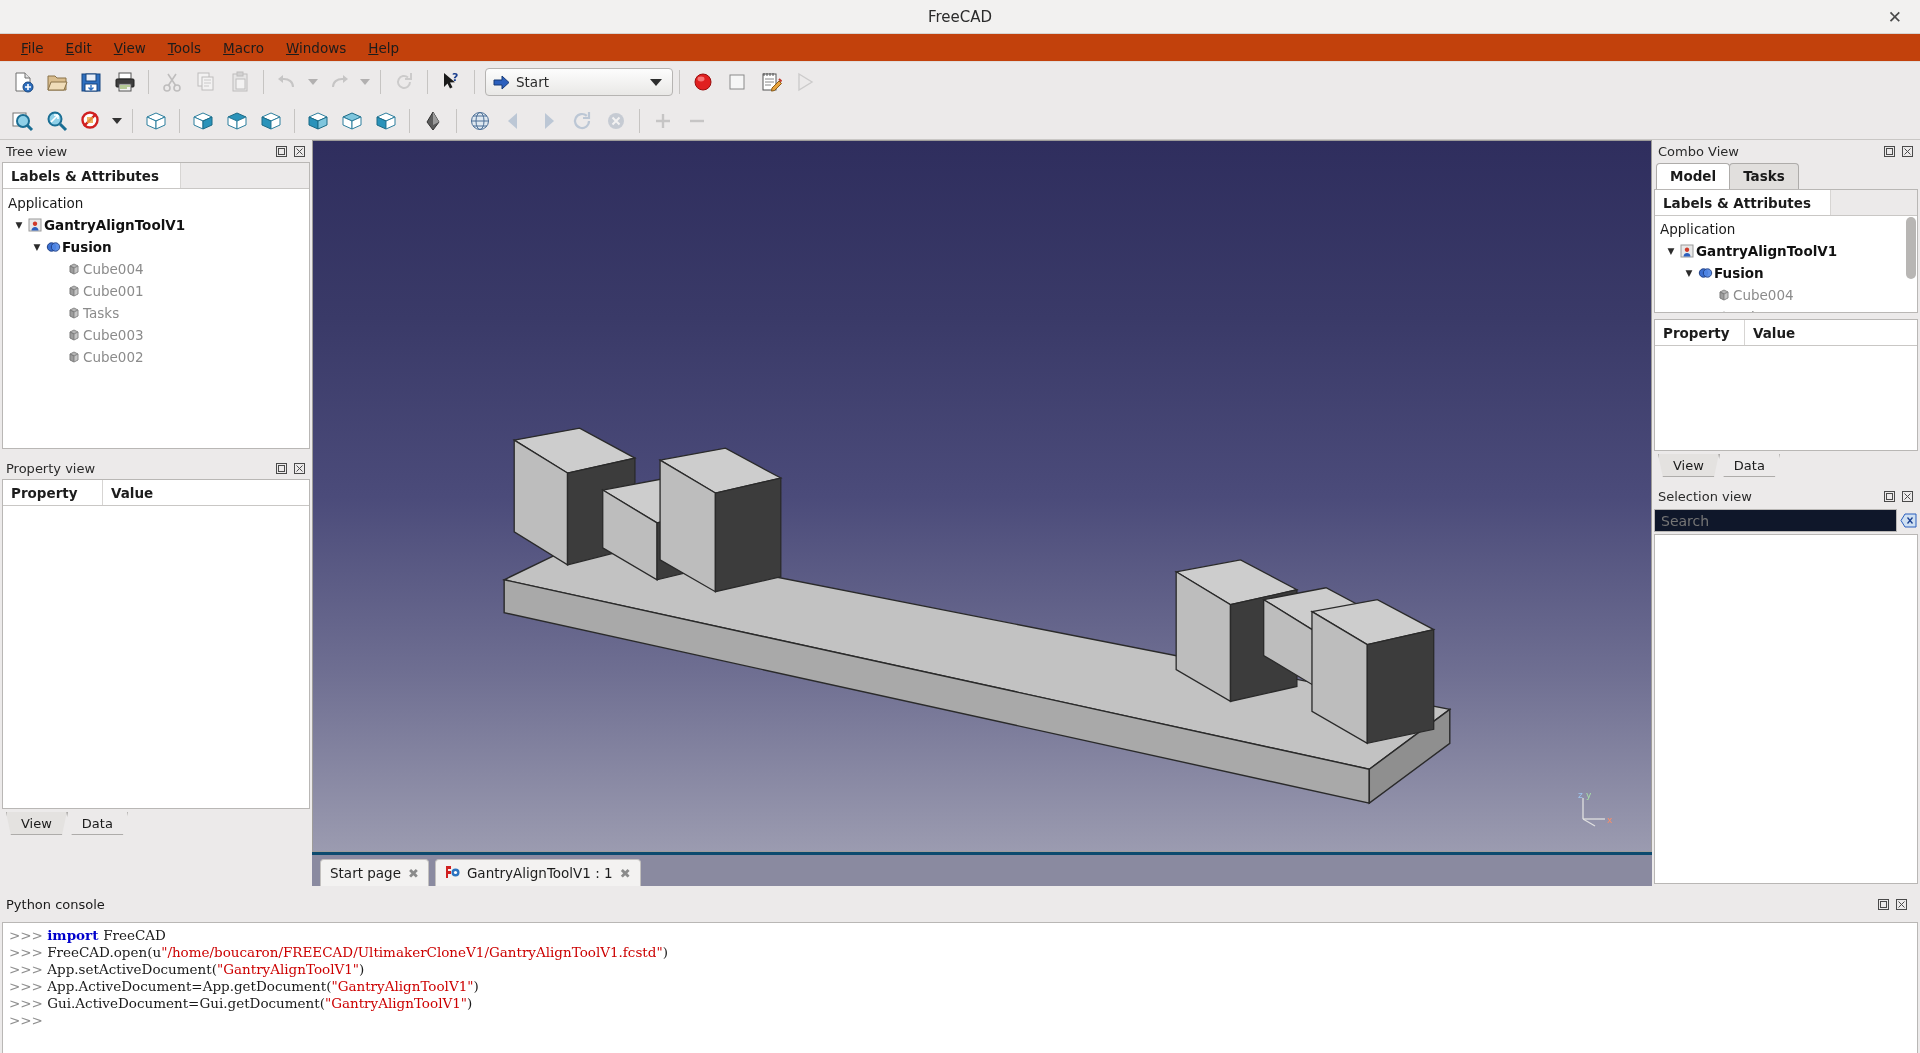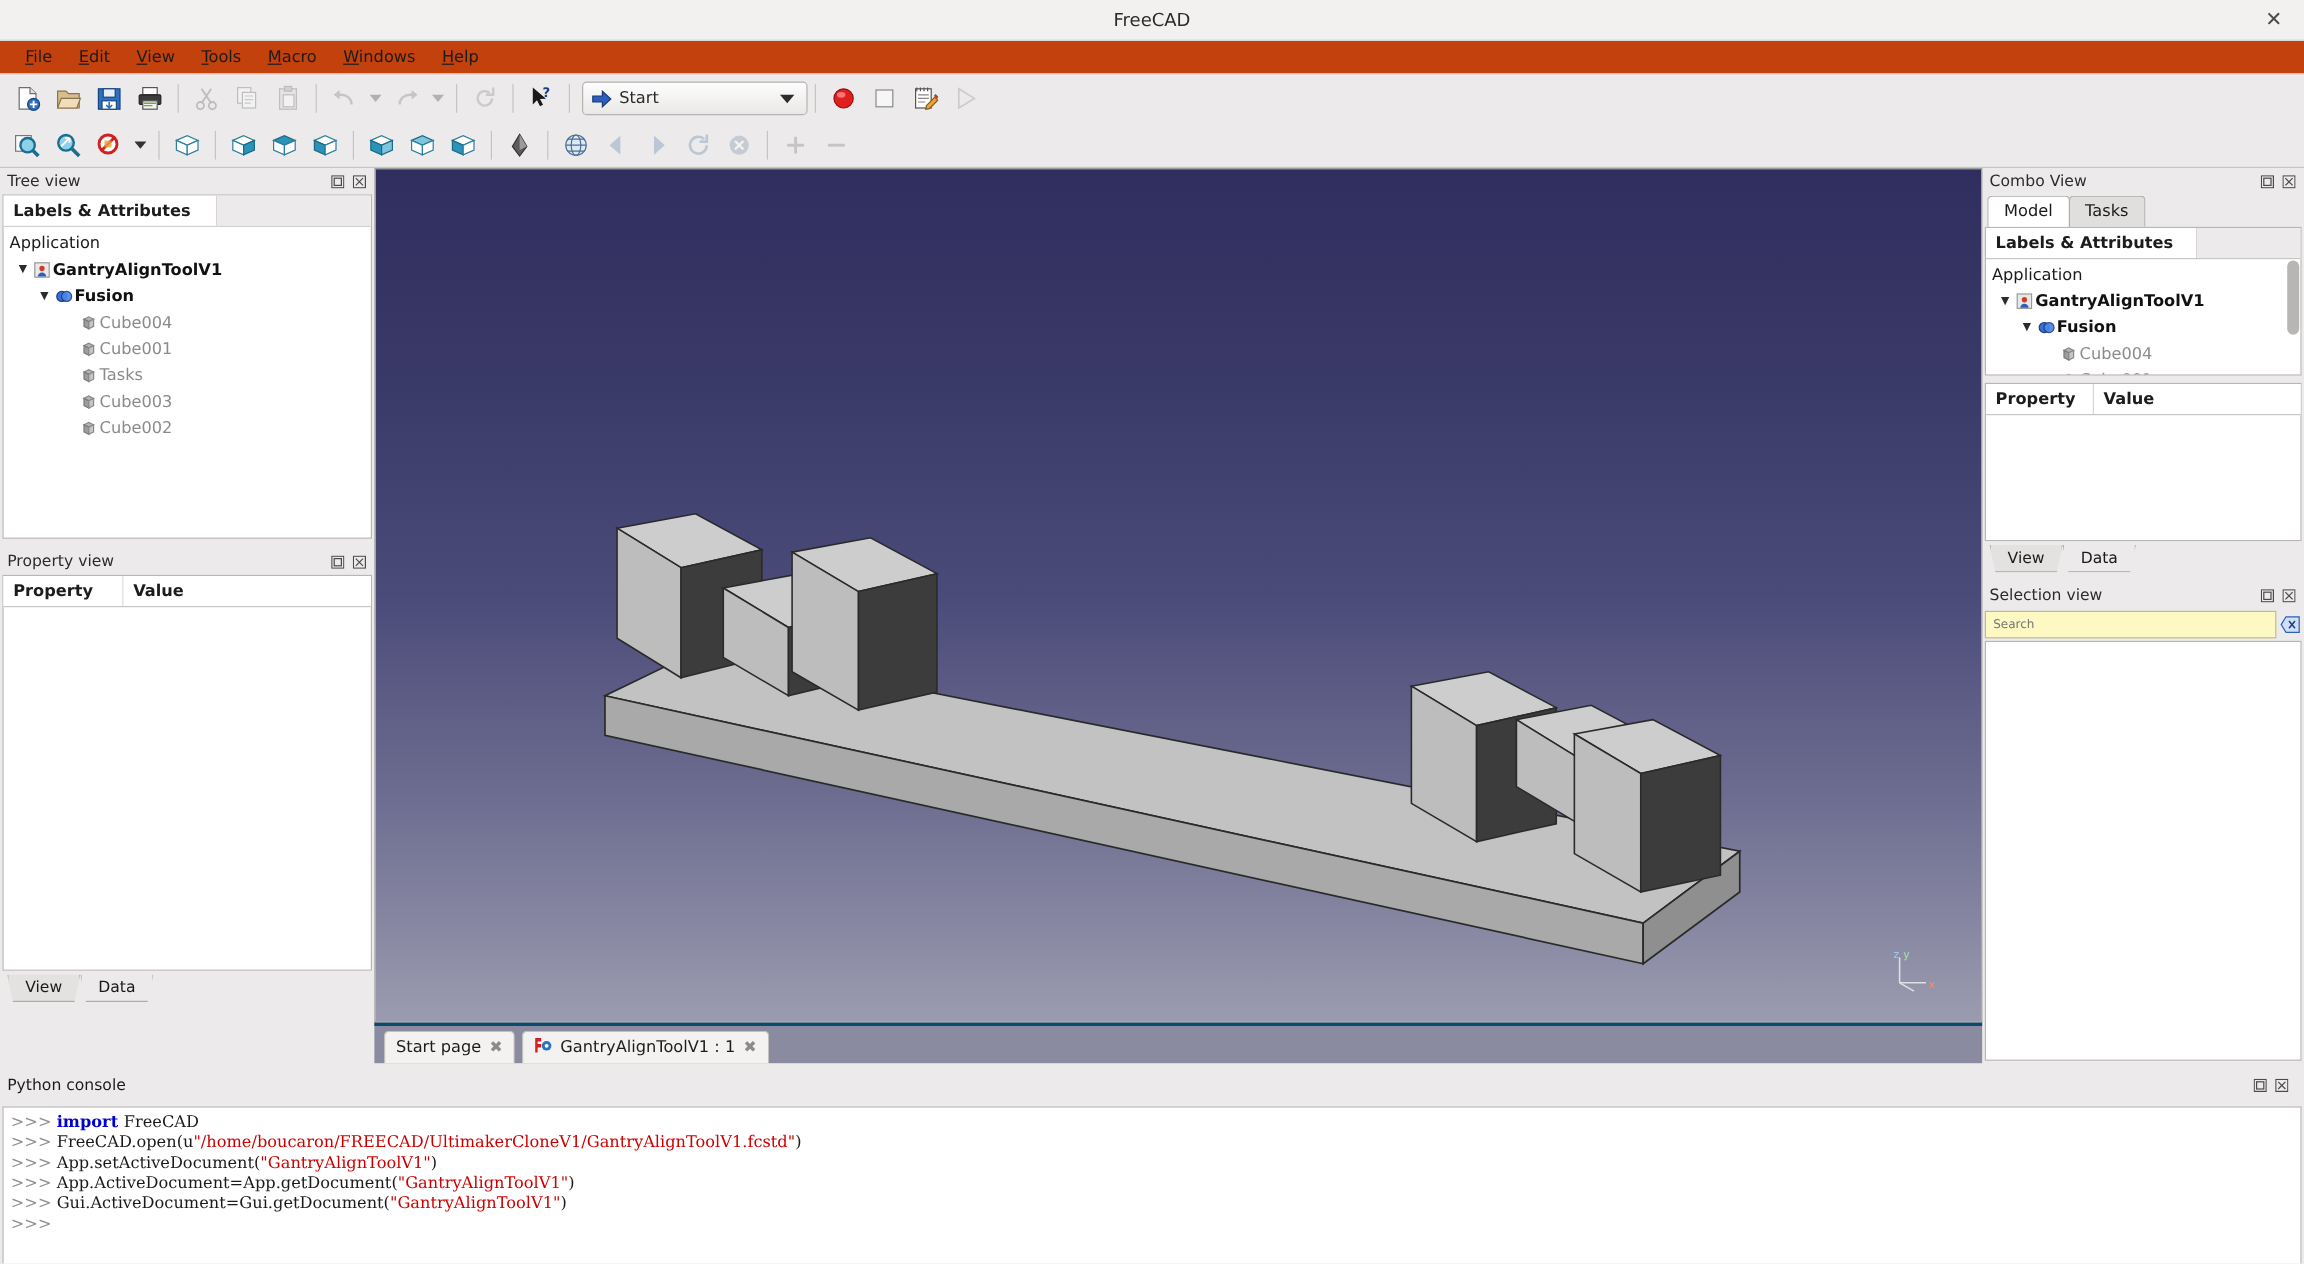--- a/index.html
+++ b/index.html
@@ -129,20 +129,21 @@
     border-radius:4px 4px 0 0; font-size:13.5px; cursor:pointer; color:#1c1c1c;
   }
   .dtab .x{ color:#8b8b8b; font-weight:bold; font-size:13px; cursor:pointer;}
   
   .rightdock{ width:268px; background:#eceaea; display:flex; flex-direction:column; }
   .combotabs{ height:27px; display:flex; align-items:flex-end; padding-left:4px; }
   .ctab{
     padding:4px 13px 5px 13px; font-size:13.5px; border:1px solid #aeacaa;
     border-bottom:none; border-radius:4px 4px 0 0; background:#e1dfdd; cursor:pointer;
     margin-right:-1px;
+    font-weight:bold;
   }
   .ctab.active{ background:#fff; position:relative; z-index:2; }
   .cscroll{
     position:absolute; right:1px; top:27px; width:10px; height:62px;
     background:#b8b6b4; border-radius:5px;
   }
   
   .pyconsole{ background:#eceaea; height:initial; }
   .pytitle{
     height:36px; display:flex; align-items:center; padding:0 6px; font-size:13px;
@@ -151,22 +152,22 @@
     background:#fff; border:1px solid #b9b7b5; margin:0 2px; height:182px;
     font-family:"DejaVu Serif", serif; font-size:13.5px; padding:4px 6px;
     overflow:hidden; line-height:17px;
   }
   .pyline{ white-space:pre; }
   .pp{ color:#8f8f8f; }
   .kw{ color:#0000cc; font-weight:bold; }
   .str{ color:#cc0000; }
   .searchrow{ display:flex; gap:3px; padding:2px; align-items:center; }
   .searchinput{
-    flex:1; height:23px; border:1px solid #b9b7b5; background:#fef9c3;
-    font-size:10px; padding:0 6px; color:#8d8d8d; font-family:"DejaVu Sans",sans-serif;
+    flex:1; height:23px; border:1px solid #b9b7b5; background:#0f172a;
+    font-size:14px; padding:0 6px; color:#8d8d8d; font-family:"DejaVu Sans",sans-serif;
   }
   .selbox{ background:#fff; border:1px solid #b9b7b5; margin:0 2px 2px 2px; flex:1; }
 </style>
 </head>
 <body>
 
 <div class="titlebar">
   <div class="title">FreeCAD</div>
   <div class="close">✕</div>
 </div>

